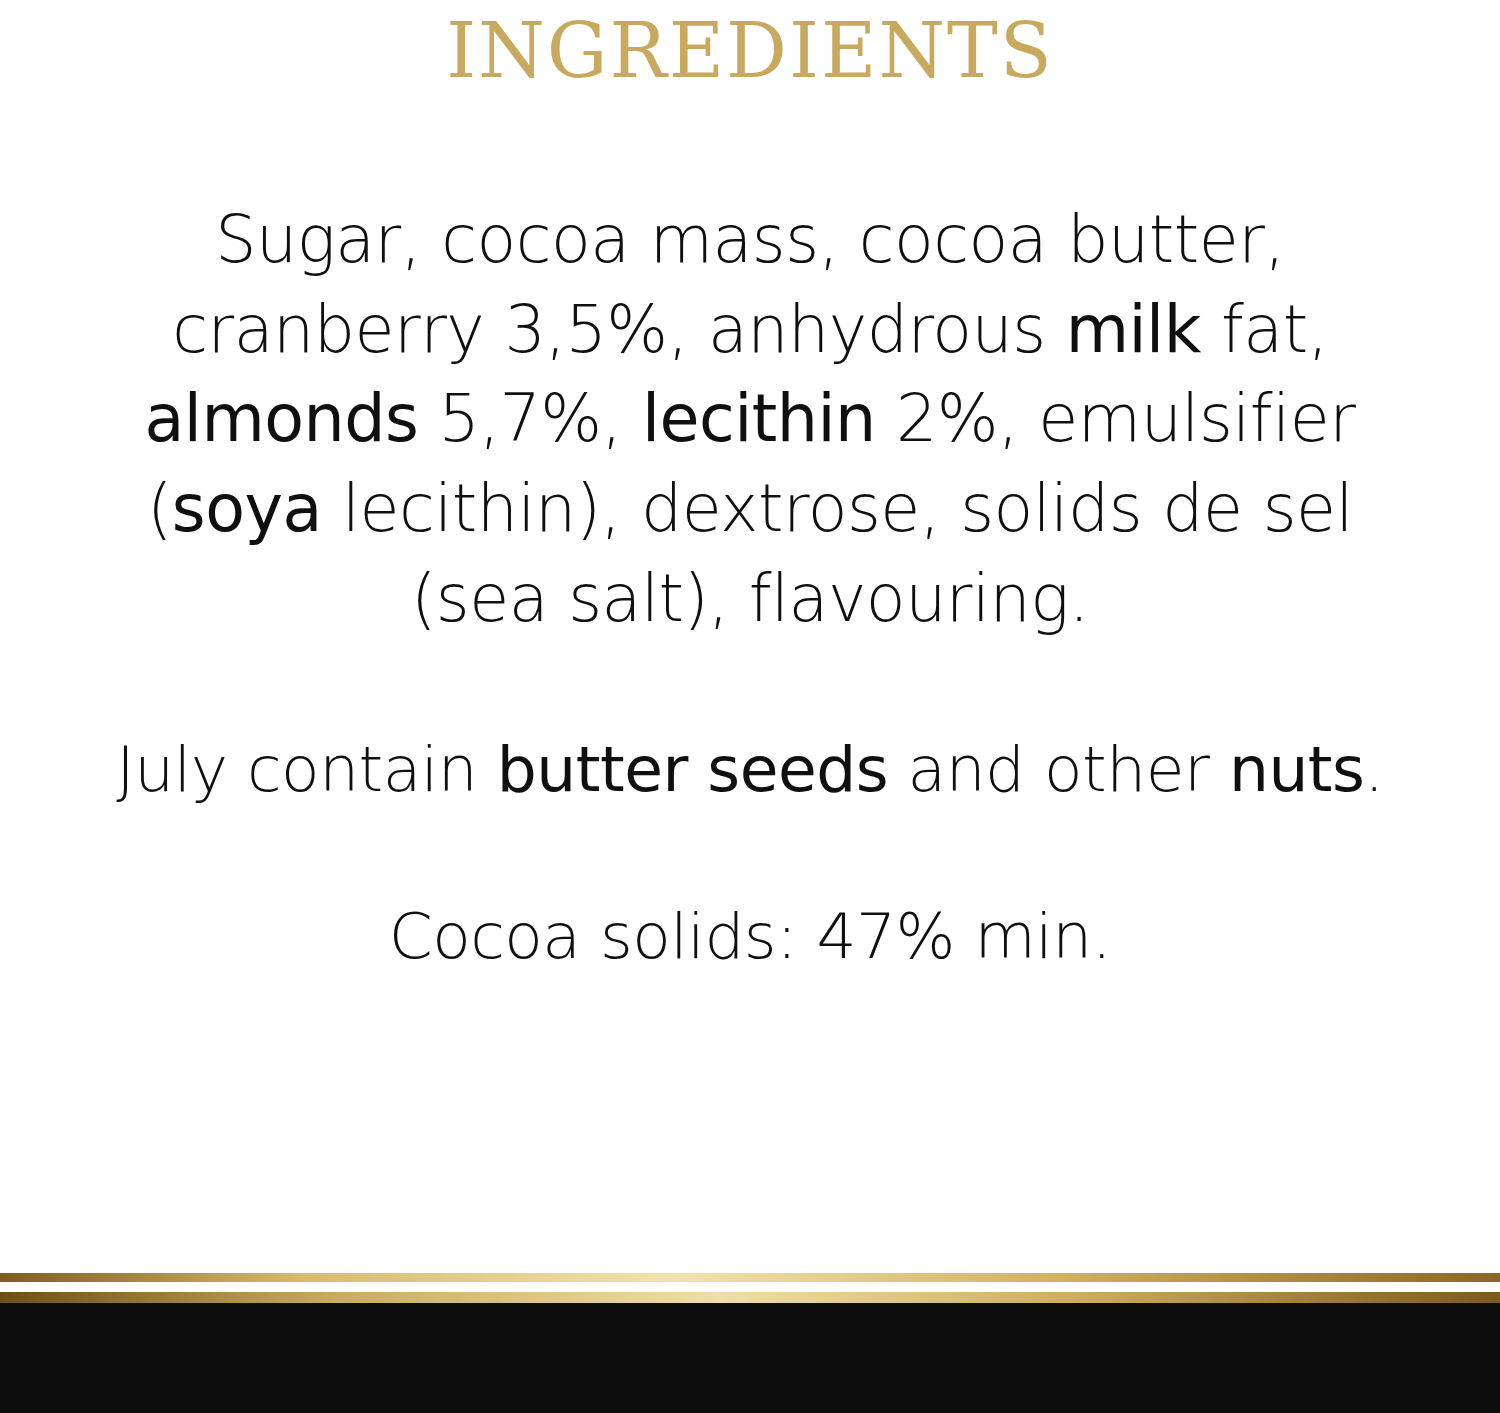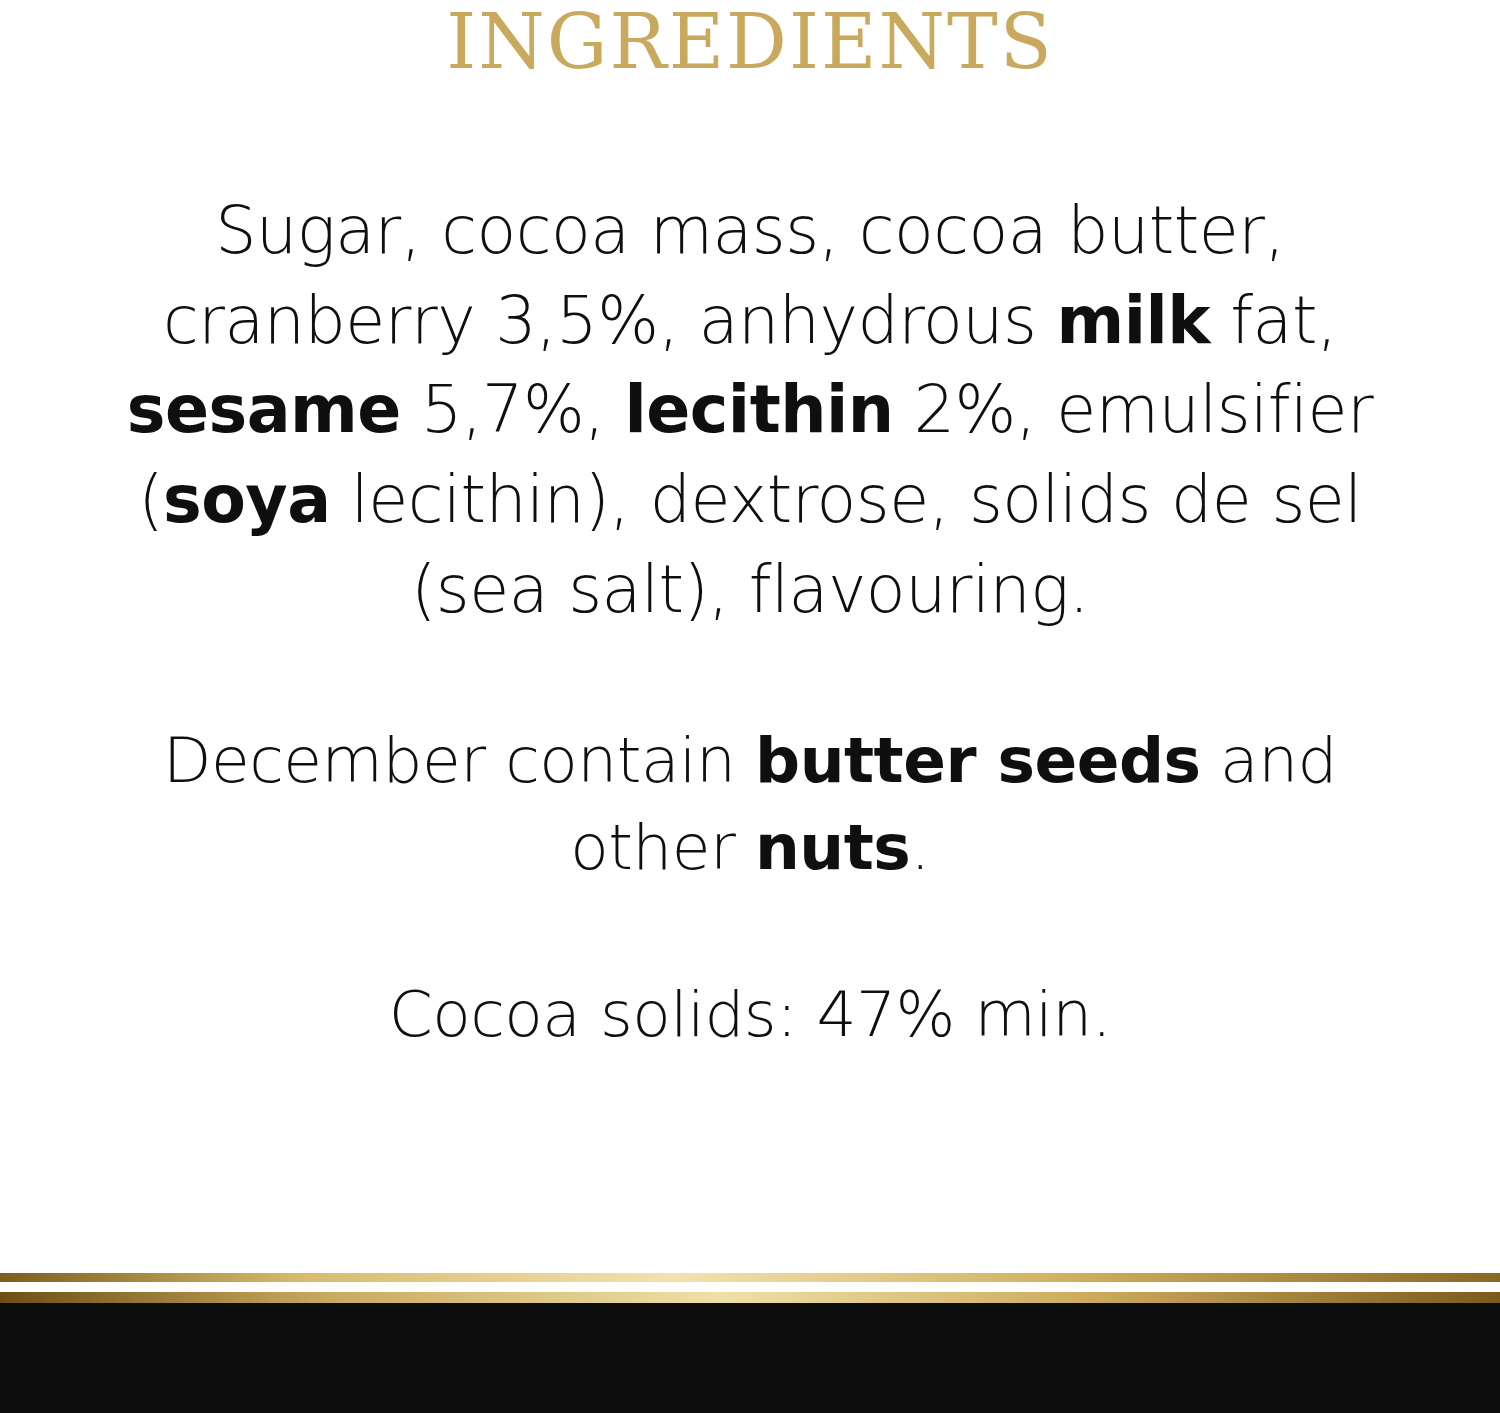--- a/index.html
+++ b/index.html
@@ -22,42 +22,42 @@
     flex-direction: column;
   }
   .heading {
     text-align: center;
     font-family: "DejaVu Serif", serif;
     font-size: 76px;
     letter-spacing: 2px;
     color: #c8a95e;
     font-weight: 400;
     line-height: 1.0;
-    padding-top: 4px;
+    padding-top: 13px;
     margin-bottom: 18px;
   }
   .body-area {
     flex: 1 1 auto;
     padding: 0 80px;
     display: flex;
     flex-direction: column;
     align-items: center;
   }
   .para {
     text-align: center;
     color: #0f0f0f;
     font-family: "DejaVu Sans", sans-serif;
     font-weight: 300;
     font-size: 65px;
     line-height: 1.38;
     letter-spacing: -0.5px;
     max-width: 1290px;
   }
   .para b {
-    font-weight: 700;
+    font-weight: 400;
   }
   .p-ingredients {
     margin-top: 88px;
   }
   .p-maycontain {
     margin-top: 84px;
     font-size: 63px;
   }
   .p-cocoa {
     margin-top: 80px;
@@ -103,23 +103,23 @@
 </style>
 </head>
 <body>
 
 <div class="page">
 
   <div class="heading">INGREDIENTS</div>
 
   <div class="body-area">
 
-    <div class="para p-ingredients"><span>Sugar, cocoa mass, cocoa butter, cranberry 3,5%, anhydrous </span><b>milk</b><span> fat, </span><b>sesame</b><span> 5,7%, </span><b>lecithin</b><span> 2%, emulsifier (</span><b>soya</b><span> lecithin), dextrose, solids de sel (sea salt), flavouring.</span></div>
+    <div class="para p-ingredients"><span>Sugar, cocoa mass, cocoa butter, cranberry 3,5%, anhydrous </span><b>milk</b><span> fat, </span><b>almonds</b><span> 5,7%, </span><b>lecithin</b><span> 2%, emulsifier (</span><b>soya</b><span> lecithin), dextrose, solids de sel (sea salt), flavouring.</span></div>
 
-    <div class="para p-maycontain"><span>December contain </span><b>butter seeds</b><span> and other </span><b>nuts</b><span>.</span></div>
+    <div class="para p-maycontain"><span>July contain </span><b>butter seeds</b><span> and other </span><b>nuts</b><span>.</span></div>
 
     <div class="para p-cocoa">Cocoa solids: 47% min.</div>
 
   </div>
 
   <div class="footer">
     <div class="rule-gold-top"></div>
     <div class="rule-white"></div>
     <div class="rule-gold-bottom"></div>
     <div class="black-band"></div>

